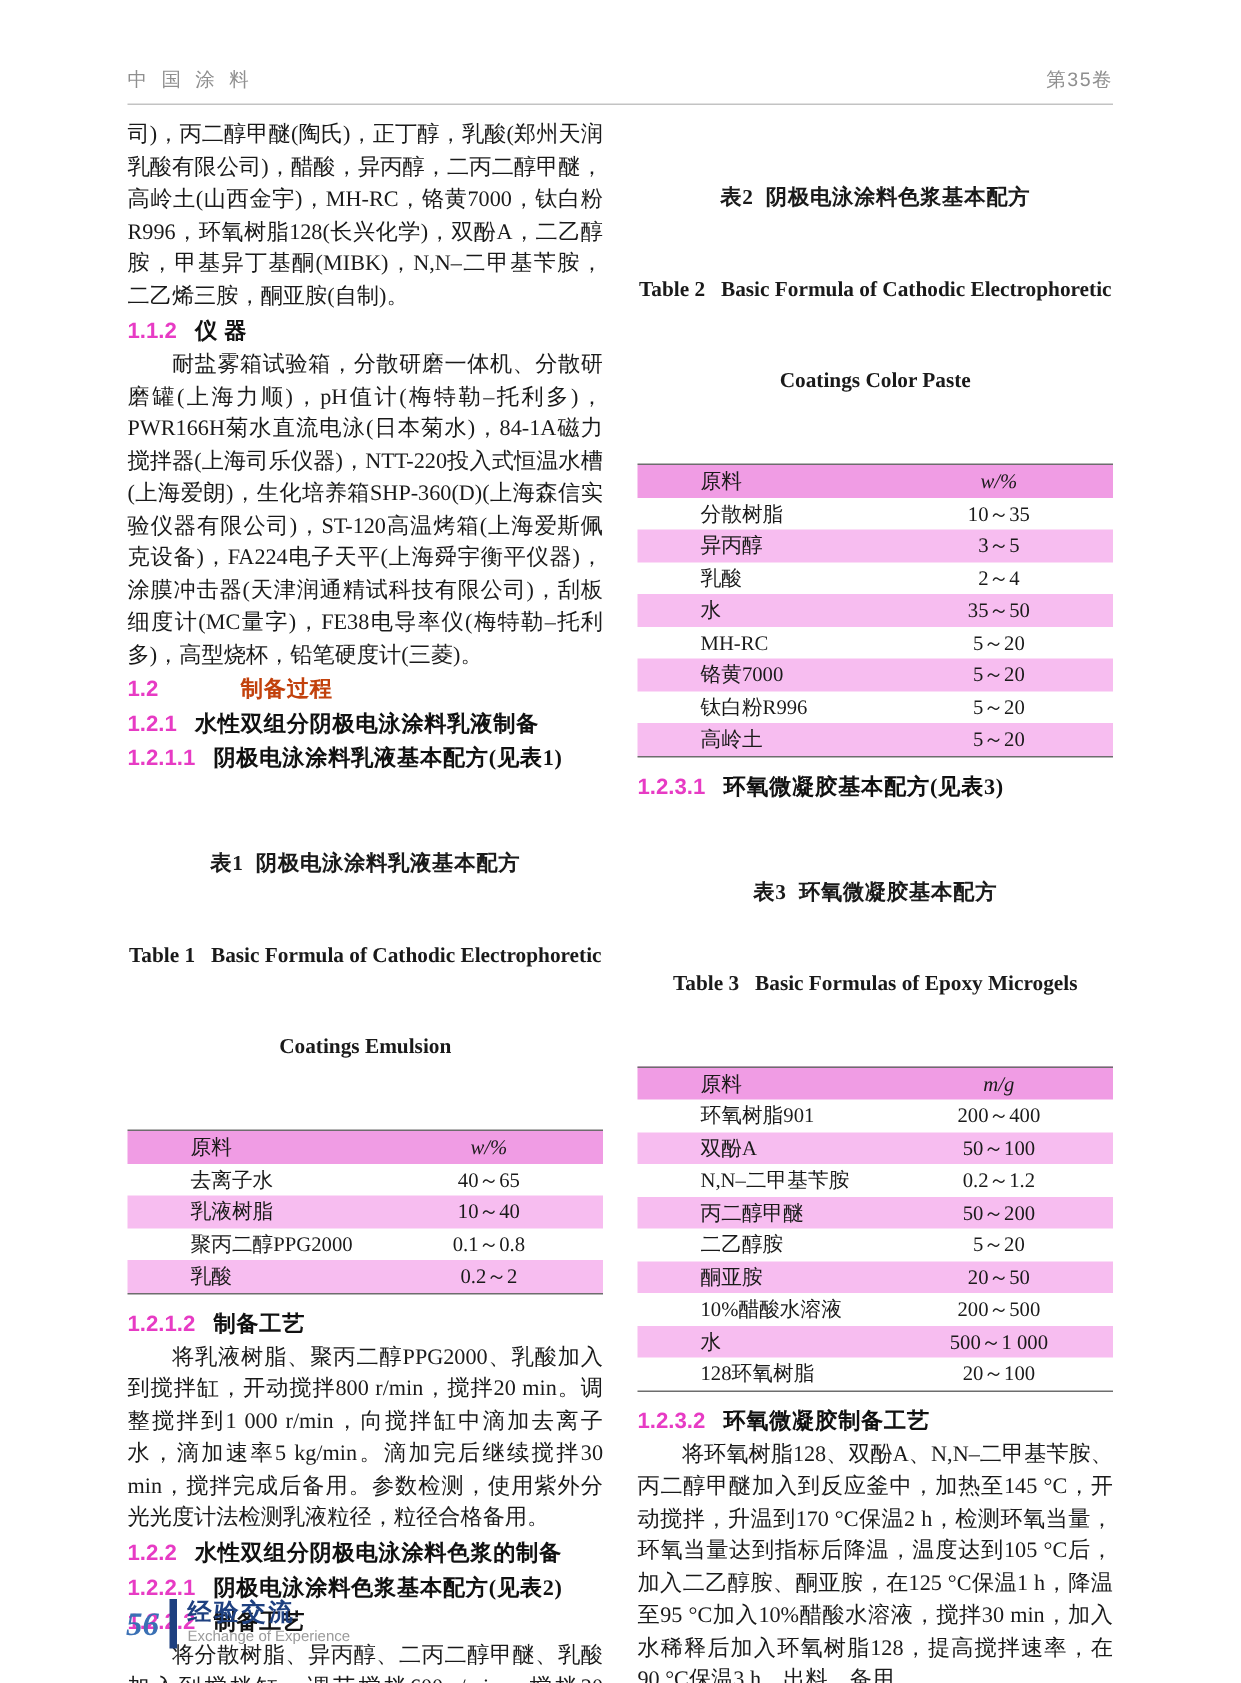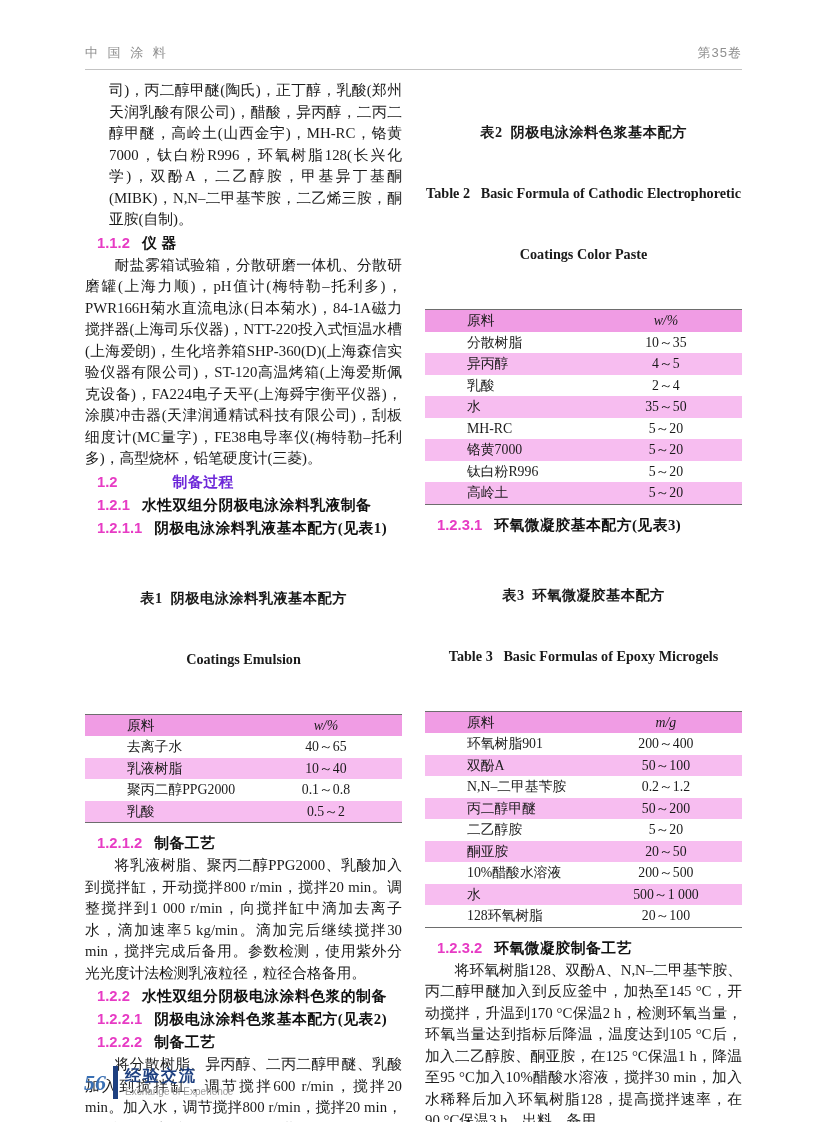--- a/index.html
+++ b/index.html
@@ -14,28 +14,28 @@
     display: flex; justify-content: space-between;
     font-family: "Liberation Sans", sans-serif;
     font-size: 13px; color: #8f8f8f; letter-spacing: 3px;
     border-bottom: 1px solid #c3c3c3; padding-bottom: 7px; text-align: center;
   }
   .page-header .vol { letter-spacing: 1px; }
   .col { position: absolute; top: 80px; width: 317px; font-size: 14.8px; line-height: 21.5px; text-align: justify; }
   .col.left  { left: 85px; }
   .col.right { left: 425px; }
   p.body { text-indent: 2em; }
-  p.body.noind { text-indent: 0; margin-left: 24px; }
-  .sec { line-height: 22px; margin: 1px 12px; font-weight: bold; font-size: 14.8px; }
+  p.body.noind { text-indent: 0; }
+  .sec { line-height: 22px; margin: 1px 0; font-weight: bold; font-size: 14.8px; }
   .sec .num {
     font-family: "Liberation Sans", sans-serif;
     color: #e73bc4; font-weight: bold; margin-right: 12px;
   }
   .sec .ttl { color: #111; letter-spacing: 0.5px; }
-  .sec.lvl2 .ttl { color: #6d28d9; padding-left: 43px; }
+  .sec.lvl2 .ttl { color: #c2410c; padding-left: 43px; }
   .tblcap { text-align: center; margin-top: 7px; margin-bottom: 3px; white-space: pre-wrap; }
   .cap-cn { font-weight: bold; font-size: 14.2px; line-height: 18px; letter-spacing: 0.5px; text-align: center; }
   .cap-en { font-weight: bold; font-size: 14.2px; line-height: 18px; font-family: "Liberation Serif", serif; }
   table.ftab {
     width: 100%; border-collapse: collapse; table-layout: fixed;
     font-size: 13.8px; margin-bottom: 9px;
     border-top: 1.5px solid #6d6d6d; border-bottom: 1.5px solid #6d6d6d;
   }
   table.ftab th, table.ftab td { font-weight: normal; height: 21.5px; padding: 0; vertical-align: middle; }
   table.ftab th:first-child, table.ftab td:first-child { width: 52%; text-align: left; padding-left: 42px; }
@@ -77,20 +77,21 @@
   </div>
   <div class="sec">
     <span class="num">1.2.1</span><span class="ttl">水性双组分阴极电泳涂料乳液制备</span>
   </div>
   <div class="sec">
     <span class="num">1.2.1.1</span><span class="ttl">阴极电泳涂料乳液基本配方(见表1)</span>
   </div>
 
   <div class="tblcap">
     <div class="cap-cn">表1  阴极电泳涂料乳液基本配方</div>
+    <div class="cap-en">Table 1   Basic Formula of Cathodic Electrophoretic</div>
     <div class="cap-en">Coatings Emulsion</div>
   </div>
   <table class="ftab">
     <thead>
       <tr>
         <th>原料</th>
         <th>w/%</th>
       </tr>
     </thead>
     <tbody>
@@ -101,21 +102,21 @@
         <tr>
           <td>乳液树脂</td>
           <td>10～40</td>
         </tr>
         <tr>
           <td>聚丙二醇PPG2000</td>
           <td>0.1～0.8</td>
         </tr>
         <tr>
           <td>乳酸</td>
-          <td>0.5～2</td>
+          <td>0.2～2</td>
         </tr>
       </tbody>
   </table>
 
   <div class="sec">
     <span class="num">1.2.1.2</span><span class="ttl">制备工艺</span>
   </div>
   <p class="body">将乳液树脂、聚丙二醇PPG2000、乳酸加入到搅拌缸，开动搅拌800 r/min，搅拌20 min。调整搅拌到1 000 r/min，向搅拌缸中滴加去离子水，滴加速率5 kg/min。滴加完后继续搅拌30 min，搅拌完成后备用。参数检测，使用紫外分光光度计法检测乳液粒径，粒径合格备用。</p>
 
   <div class="sec">
@@ -144,21 +145,21 @@
         <th>w/%</th>
       </tr>
     </thead>
     <tbody>
         <tr>
           <td>分散树脂</td>
           <td>10～35</td>
         </tr>
         <tr>
           <td>异丙醇</td>
-          <td>4～5</td>
+          <td>3～5</td>
         </tr>
         <tr>
           <td>乳酸</td>
           <td>2～4</td>
         </tr>
         <tr>
           <td>水</td>
           <td>35～50</td>
         </tr>
         <tr>

